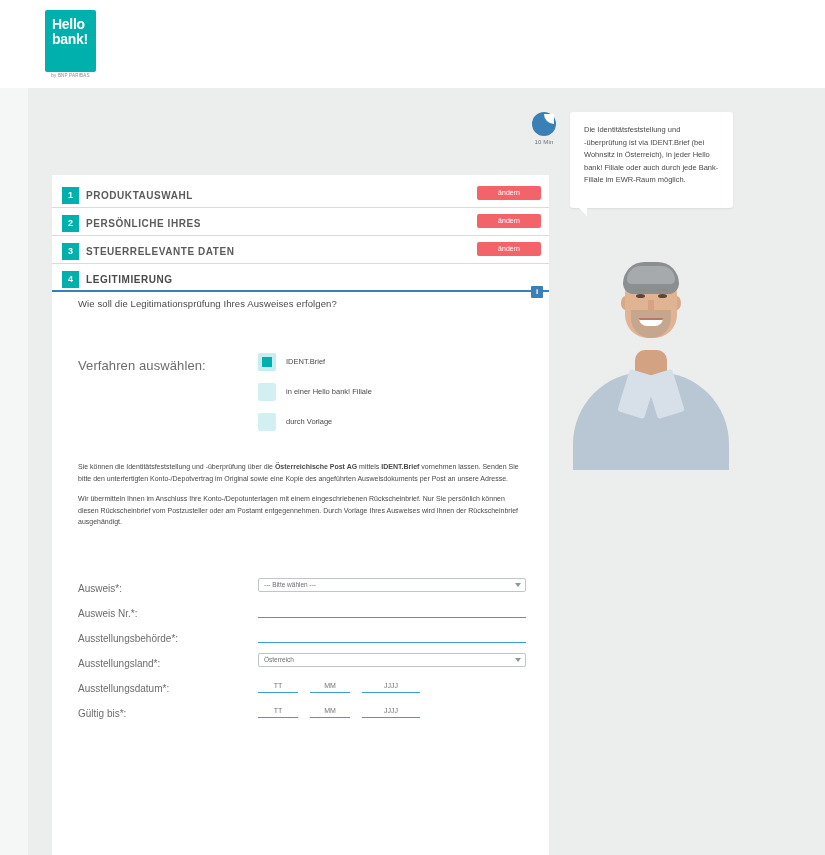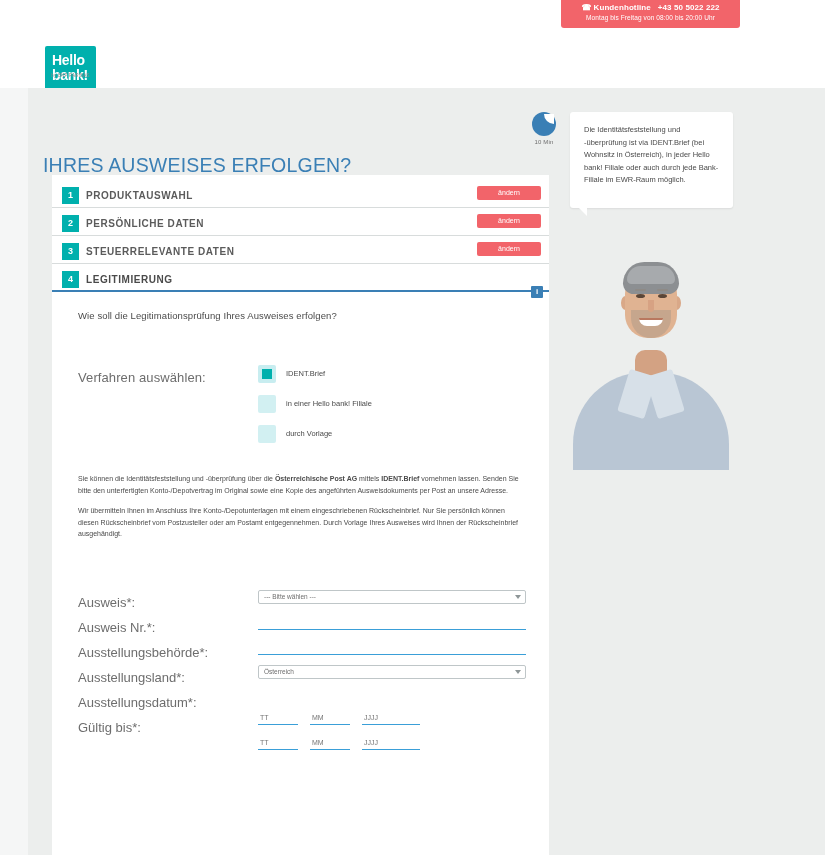--- a/index.html
+++ b/index.html
@@ -21,21 +21,20 @@
     position: absolute; top: 0; left: 0; width: 825px; height: 88px;
     background: #ffffff;
   }
   .logo {
     position: absolute; left: 45px; top: 10px;
     width: 51px; height: 62px;
     background: #00b0ad;
     color: #ffffff;
     border-radius: 2px;
     padding: 7px 6px 0 7px;
-    margin-top: 36px;
   }
   .logo-line1, .logo-line2 {
     font-size: 14px; font-weight: bold; line-height: 15px; letter-spacing: -0.3px;
   }
   .logo-sub {
     position: absolute; left: 45px; top: 73px;
     width: 51px; text-align: center;
     font-size: 4.5px; color: #8a8a8a; letter-spacing: 0.2px;
   }
   .hotline {
@@ -186,21 +185,21 @@
   .step.active .step-title { color: #4a4a4a; }
   .info-badge {
     position: absolute; right: 10px; top: 3px;
     width: 12px; height: 12px;
     background: #3a7fb5; color: #ffffff;
     font-size: 8px; line-height: 12px; text-align: center; font-weight: bold;
     border-radius: 1px; cursor: pointer;
   }
 
   
-  .form-area { position: absolute; left: 52px; top: 310px; width: 563px; }
+  .form-area { position: absolute; left: 52px; top: 298px; width: 563px; }
   .form-question {
     margin: 0 0 0 26px; font-size: 9.5px; color: #4a4a4a; font-weight: normal;
     letter-spacing: 0.1px;
   }
   .row-label {
     position: absolute; left: 26px;
     font-size: 13px; color: #6d6d6d; letter-spacing: 0.1px;
   }
   .radio-group { position: absolute; left: 206px; top: 55px; }
   .radio-row { position: relative; height: 30px; }
@@ -221,21 +220,21 @@
   .legal-text {
     position: absolute; left: 26px; top: 163px; width: 445px;
     font-size: 7px; line-height: 11.5px; color: #4a4a4a;
   }
   .legal-text p { margin: 0 0 9px 0; }
   .legal-text b { font-weight: bold; }
 
   
   .fields { position: absolute; left: 0; top: 280px; width: 497px; }
   .field-row { position: relative; height: 25px; }
-  .field-label { position: absolute; left: 26px; top: 5px; font-size: 13px; color: #6d6d6d; }
+  .field-label { position: absolute; left: 26px; top: 5px; font-size: 10px; color: #6d6d6d; }
   .select-box {
     position: absolute; left: 206px; top: 0;
     width: 268px; height: 14px;
     border: 1px solid #bfc6c8; background: #ffffff;
     border-radius: 2px;
     font-size: 6.5px; color: #6d6d6d;
     padding: 2px 0 0 5px; cursor: pointer;
   }
   .select-arrow {
     position: absolute; right: 4px; top: 4px;
@@ -249,51 +248,44 @@
     width: 268px; height: 15px;
     border: none; border-bottom: 1px solid #3a9fd8;
     background: transparent; outline: none;
     font-size: 7.5px; color: #4a4a4a;
   }
   .date-group { position: absolute; left: 206px; top: 0; }
   .date-input {
     float: left; width: 40px; height: 15px; margin-right: 12px;
     border: none; border-bottom: 1px solid #3a9fd8;
     background: transparent; outline: none;
-    text-align: left; font-size: 7px; color: #8b9699; margin-top: 20px;
+    text-align: center; font-size: 7px; color: #8b9699;
   }
 </style>
 </head>
 <body>
 
 <div id="page">
 
   <div class="topbar">
     <div class="logo">
       <div class="logo-line1">Hello</div>
       <div class="logo-line2">bank!</div>
     </div>
     <div class="logo-sub">by BNP PARIBAS</div>
 
-    <div class="hotline">
-      <div class="hotline-row1">
-        <span class="phone-icon">☎</span><span>Kundenhotline</span>&nbsp;&nbsp;&nbsp;<span>+43 50 5022 222</span>
-      </div>
-      <div class="hotline-row2">Montag bis Freitag von 08:00 bis 20:00 Uhr</div>
-    </div>
   </div>
 
   <div class="page-bg"></div>
   <div class="left-strip"></div>
   <div class="card-top-pad"></div>
   <div class="content-card"></div>
 
   <h1 class="headline">
     <br>
-    <span>IHRES AUSWEISES ERFOLGEN?</span>
   </h1>
 
   <div class="timer">
     <div class="timer-circle"></div>
     <div class="timer-label">10 Min</div>
   </div>
 
   <div class="tooltip">
     <span>Die Identitätsfeststellung und -überprüfung ist via IDENT.Brief (bei Wohnsitz in Österreich), in jeder Hello bank! Filiale oder auch durch jede Bank-Filiale im EWR-Raum möglich.</span>
   </div>
@@ -319,21 +311,21 @@
   </div>
 
   <div class="steps">
     <div class="step">
       <div class="step-num">1</div>
       <div class="step-title">PRODUKTAUSWAHL</div>
       <div class="step-action">ändern</div>
     </div>
     <div class="step">
       <div class="step-num">2</div>
-      <div class="step-title">PERSÖNLICHE DATEN</div>
+      <div class="step-title">PERSÖNLICHE IHRES</div>
       <div class="step-action">ändern</div>
     </div>
     <div class="step">
       <div class="step-num">3</div>
       <div class="step-title">STEUERRELEVANTE DATEN</div>
       <div class="step-action">ändern</div>
     </div>
     <div class="step active">
       <div class="step-num">4</div>
       <div class="step-title">LEGITIMIERUNG</div>

